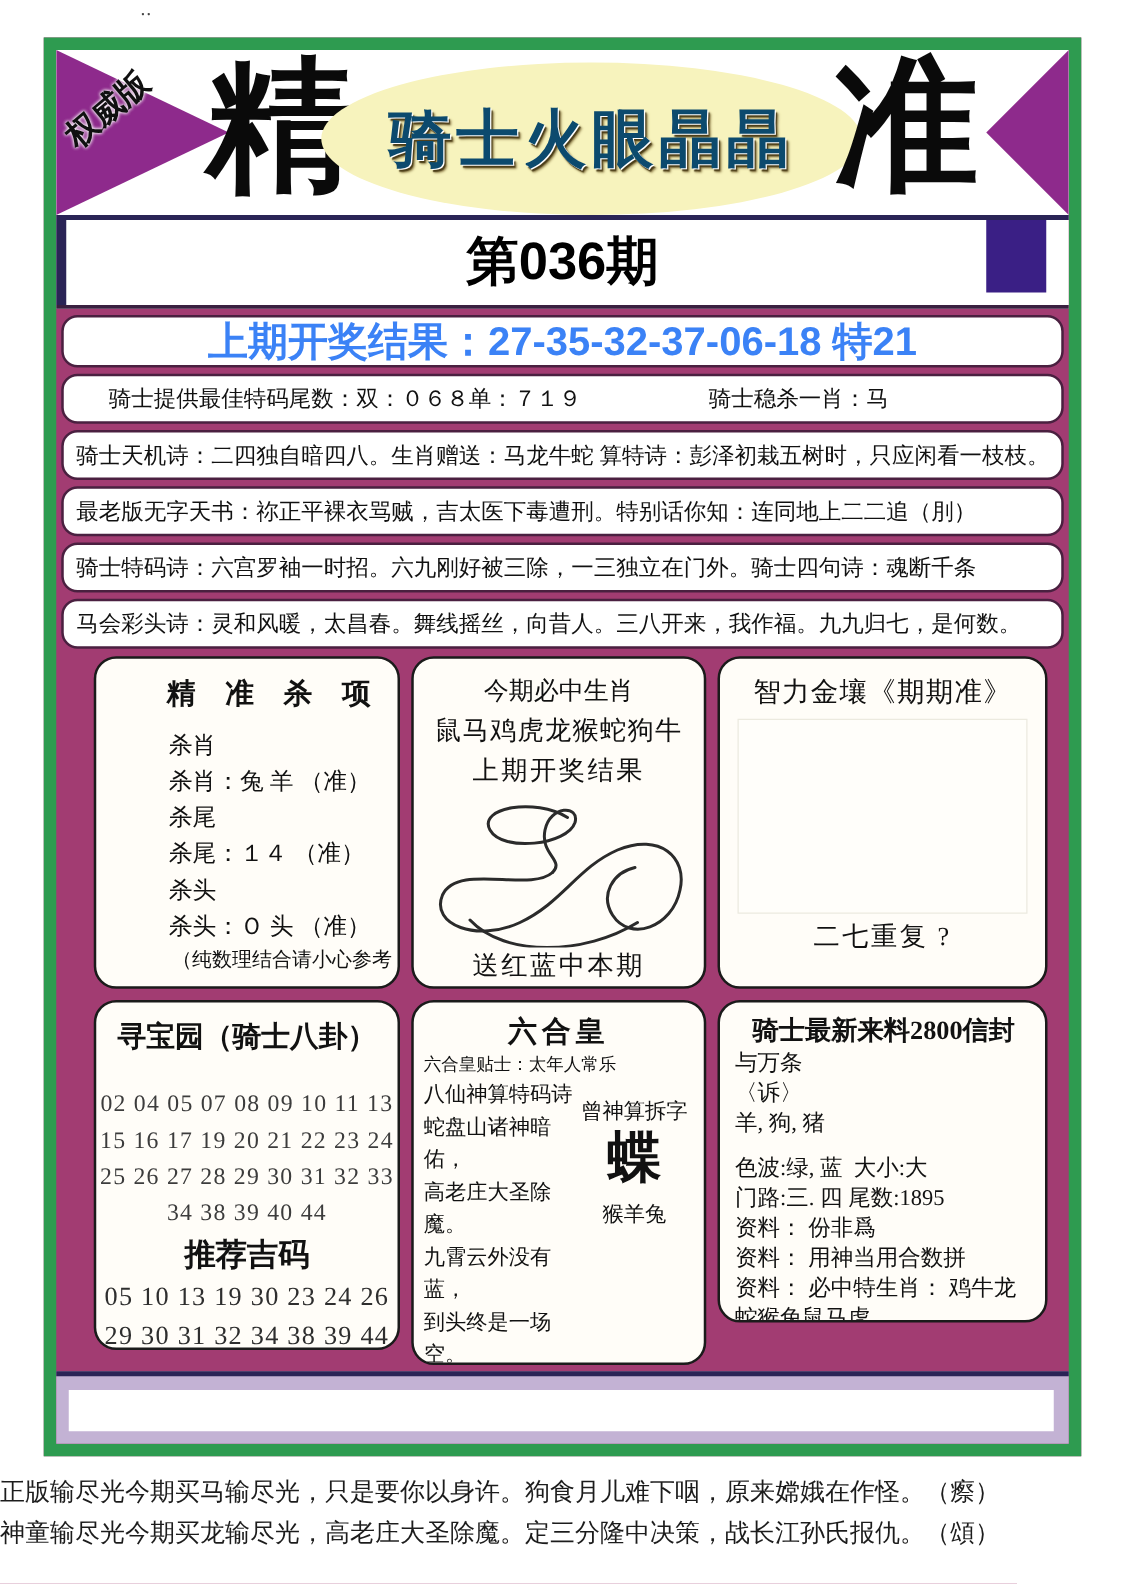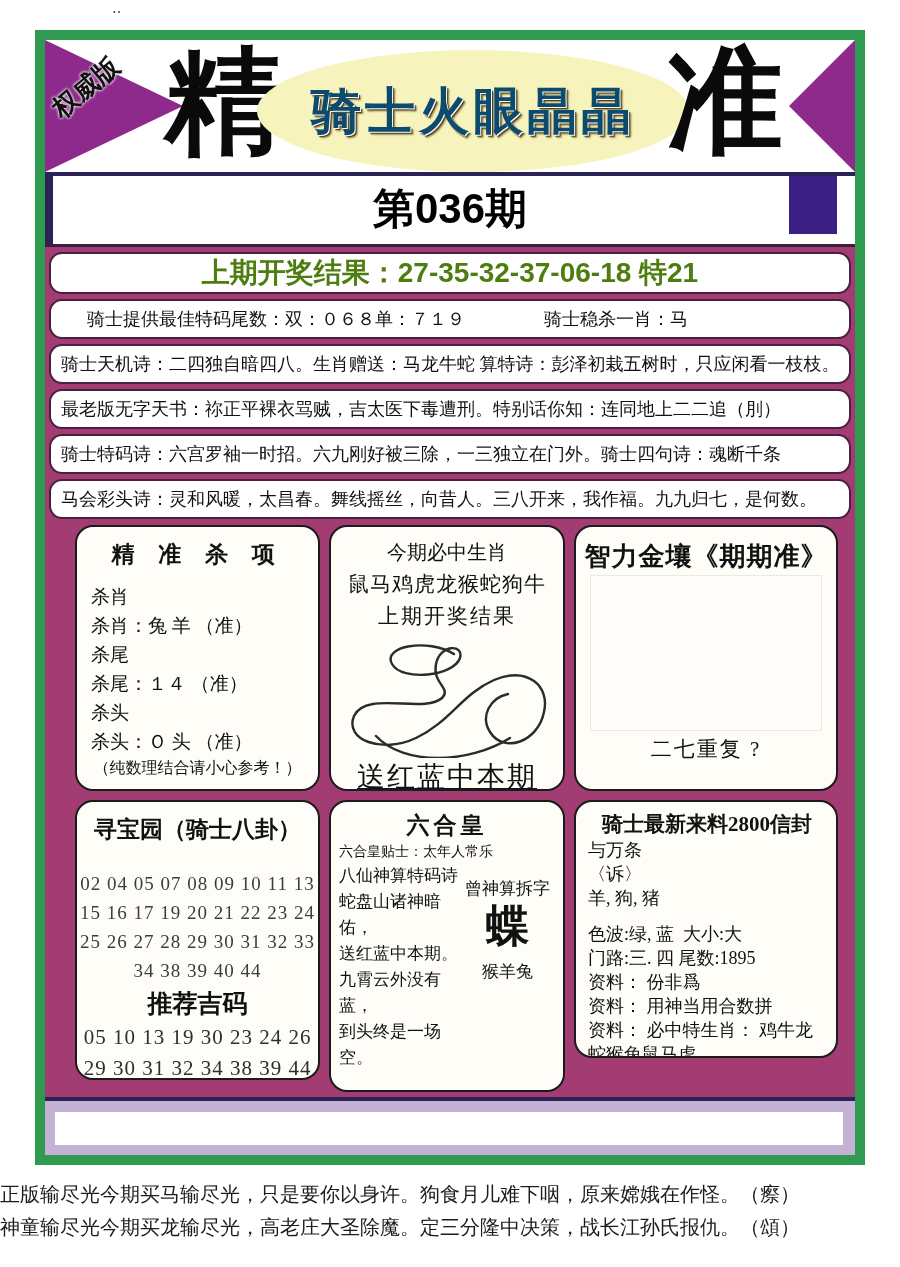--- a/index.html
+++ b/index.html
@@ -39,45 +39,45 @@
     border-top:4px solid #2a2456;border-bottom:3px solid #3a2040;}
   .issue-left-bar{position:absolute;left:0;top:0;width:8px;height:100%;background:#2a2456;}
   .issue-right-block{position:absolute;right:18px;top:0;width:48px;height:58px;background:#3a1f85;}
   .issue-text{text-align:center;font-family:"Liberation Sans",sans-serif;font-weight:bold;
     font-size:42px;line-height:66px;color:#000;}
   
   .boxcol{display:flex;flex-direction:column;gap:5px;padding:5px 4px 0 4px;}
   .wbox{background:#ffffff;border:2px solid #4a2040;border-radius:13px;box-sizing:border-box;
     height:40px;line-height:36px;padding:0 10px;font-size:18px;white-space:nowrap;overflow:hidden;}
   .wbox.result{height:42px;line-height:38px;text-align:center;
-    font-weight:bold;font-size:28px;color:#4d7c0f;font-family:"Liberation Sans",sans-serif;}
+    font-weight:bold;font-size:32px;color:#3b82f6;font-family:"Liberation Sans",sans-serif;}
   .row-split{display:flex;padding-left:36px;}
-  .row-split .right{margin-left:79px;text-align:right;}
+  .row-split .right{margin-left:102px;text-align:right;}
   
   .panels{display:grid;grid-template-columns:245px 236px 1fr;gap:9px;
     padding:6px 17px 0 30px;align-items:start;}
   .panel{background:#fffdf8;border:2px solid #1b1b1b;border-radius:18px;box-sizing:border-box;
     overflow:hidden;position:relative;}
   .p-title{text-align:center;font-weight:bold;font-size:23px;margin-top:12px;}
   
-  .panel.kill{height:266px;}
+  .panel.kill{height:266px;padding-left:44px;}
   .kill .p-title{letter-spacing:9px;}
   .kill .line{font-size:19px;line-height:29px;margin-left:14px;}
   .kill .lines{margin-top:12px;}
   .kill .note{position:absolute;bottom:10px;width:100%;text-align:center;font-size:16px;}
   
   .panel.zodiac{height:266px;text-align:center;}
   .zodiac .z1{font-size:20px;margin-top:12px;}
   .zodiac .z2{font-size:21px;margin-top:4px;letter-spacing:1px;}
   .zodiac .z3{font-size:21px;margin-top:4px;letter-spacing:2px;}
   .zodiac svg{display:block;margin:2px auto 0 auto;}
-  .zodiac .zb{font-size:28px;letter-spacing:2px;text-decoration:underline;}
+  .zodiac .zb{font-size:21px;letter-spacing:2px;}
   
   .panel.gold{height:266px;}
-  .gold .p-title{font-weight:bold;font-size:26px;letter-spacing:1px;}
+  .gold .p-title{font-weight:normal;font-size:22px;letter-spacing:1px;}
   .gold .inner{position:absolute;left:14px;right:14px;top:48px;bottom:58px;
     border:1px solid #eceadf;background:#fffefa;}
   .gold .gb{position:absolute;bottom:26px;width:100%;text-align:center;font-size:21px;letter-spacing:2px;}
   
   .panel.treasure{height:280px;text-align:center;}
   .treasure .p-title{font-size:23px;}
   .treasure .nums{font-size:19px;line-height:29px;color:#3c3c3c;letter-spacing:1px;margin-top:24px;}
   .treasure .nums div{white-space:nowrap;}
   .treasure .sub{font-weight:bold;font-size:25px;margin-top:2px;}
   .treasure .nums2{font-size:21px;line-height:31px;color:#2e2e2e;letter-spacing:1px;margin-top:2px;}
@@ -190,21 +190,21 @@
       </div>
     </div>
 
     <div class="panel king">
       <div class="p-title">六合皇</div>
       <div class="tip">六合皇贴士：太年人常乐</div>
       <div class="cols">
         <div class="poem">
           <div>八仙神算特码诗</div>
           <div>蛇盘山诸神暗佑，</div>
-          <div>送红蓝中本期。</div>
+          <div>高老庄大圣除魔。</div>
           <div>九霄云外没有蓝，</div>
           <div>到头终是一场空。</div>
         </div>
         <div class="split">
           <div class="c1">曾神算拆字</div>
           <div class="c2">蝶</div>
           <div class="c3">猴羊兔</div>
         </div>
       </div>
 

